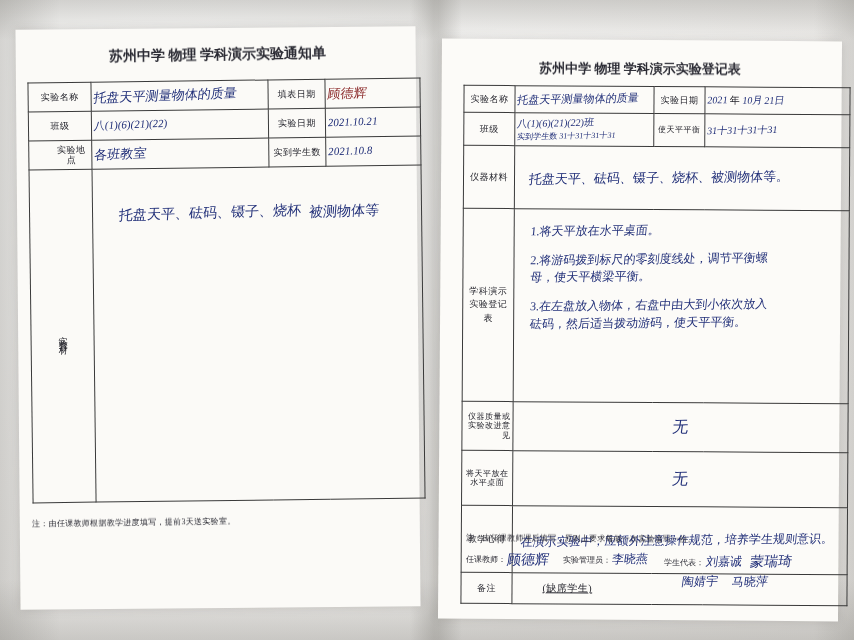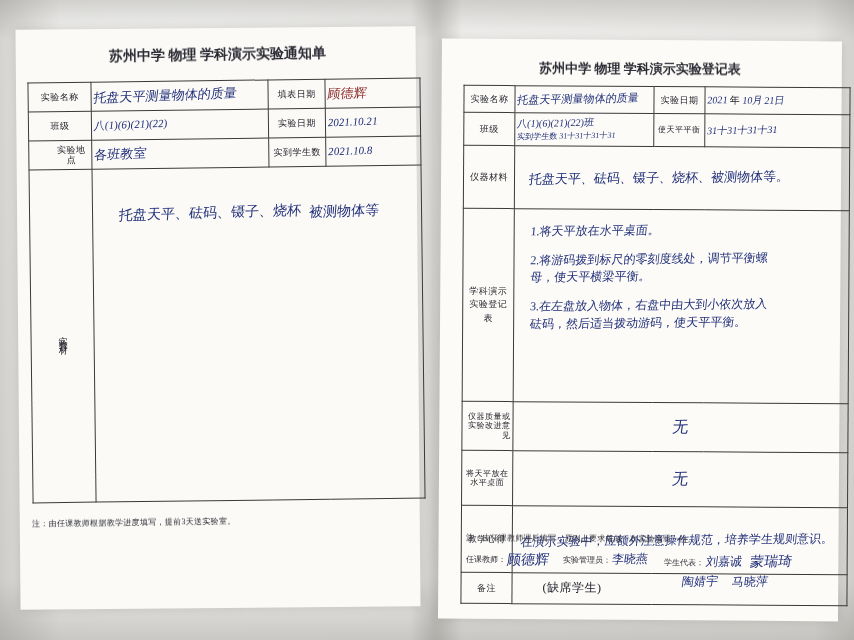--- a/index.html
+++ b/index.html
@@ -252,21 +252,21 @@
     <tr>
       <td class="lbl" style="height:64px;">教学心得</td>
       <td colspan="3" style="vertical-align:middle; padding-left:8px;">
         <span class="val skew2" style="font-size:12px;">在演示实验中，应额外注意操作规范，培养学生规则意识。</span>
       </td>
     </tr>
 
     <tr>
       <td class="lbl" style="height:28px;">备注</td>
       <td colspan="3" style="vertical-align:middle; padding-left:30px;">
-        <span class="lbl" style="font-size:12px;">(缺席学生)</span>
+        <span class="lbl" style="font-size:10px;text-decoration:underline;">(缺席学生)</span>
       </td>
     </tr>
   </tbody>
     </table>
 
   <div class="note blurtext" style="left:466px; top:533px; transform: rotate(0.4deg); letter-spacing:0.2px;">注：由任课教师课后填写，原则上要求每做一次实验填写一份。</div>
 
   <div style="position:absolute; left:466px; top:552px; width:370px; transform: rotate(0.4deg);">
     <div style="display:flex; align-items:flex-start;">
       <div style="display:flex; align-items:center;">

